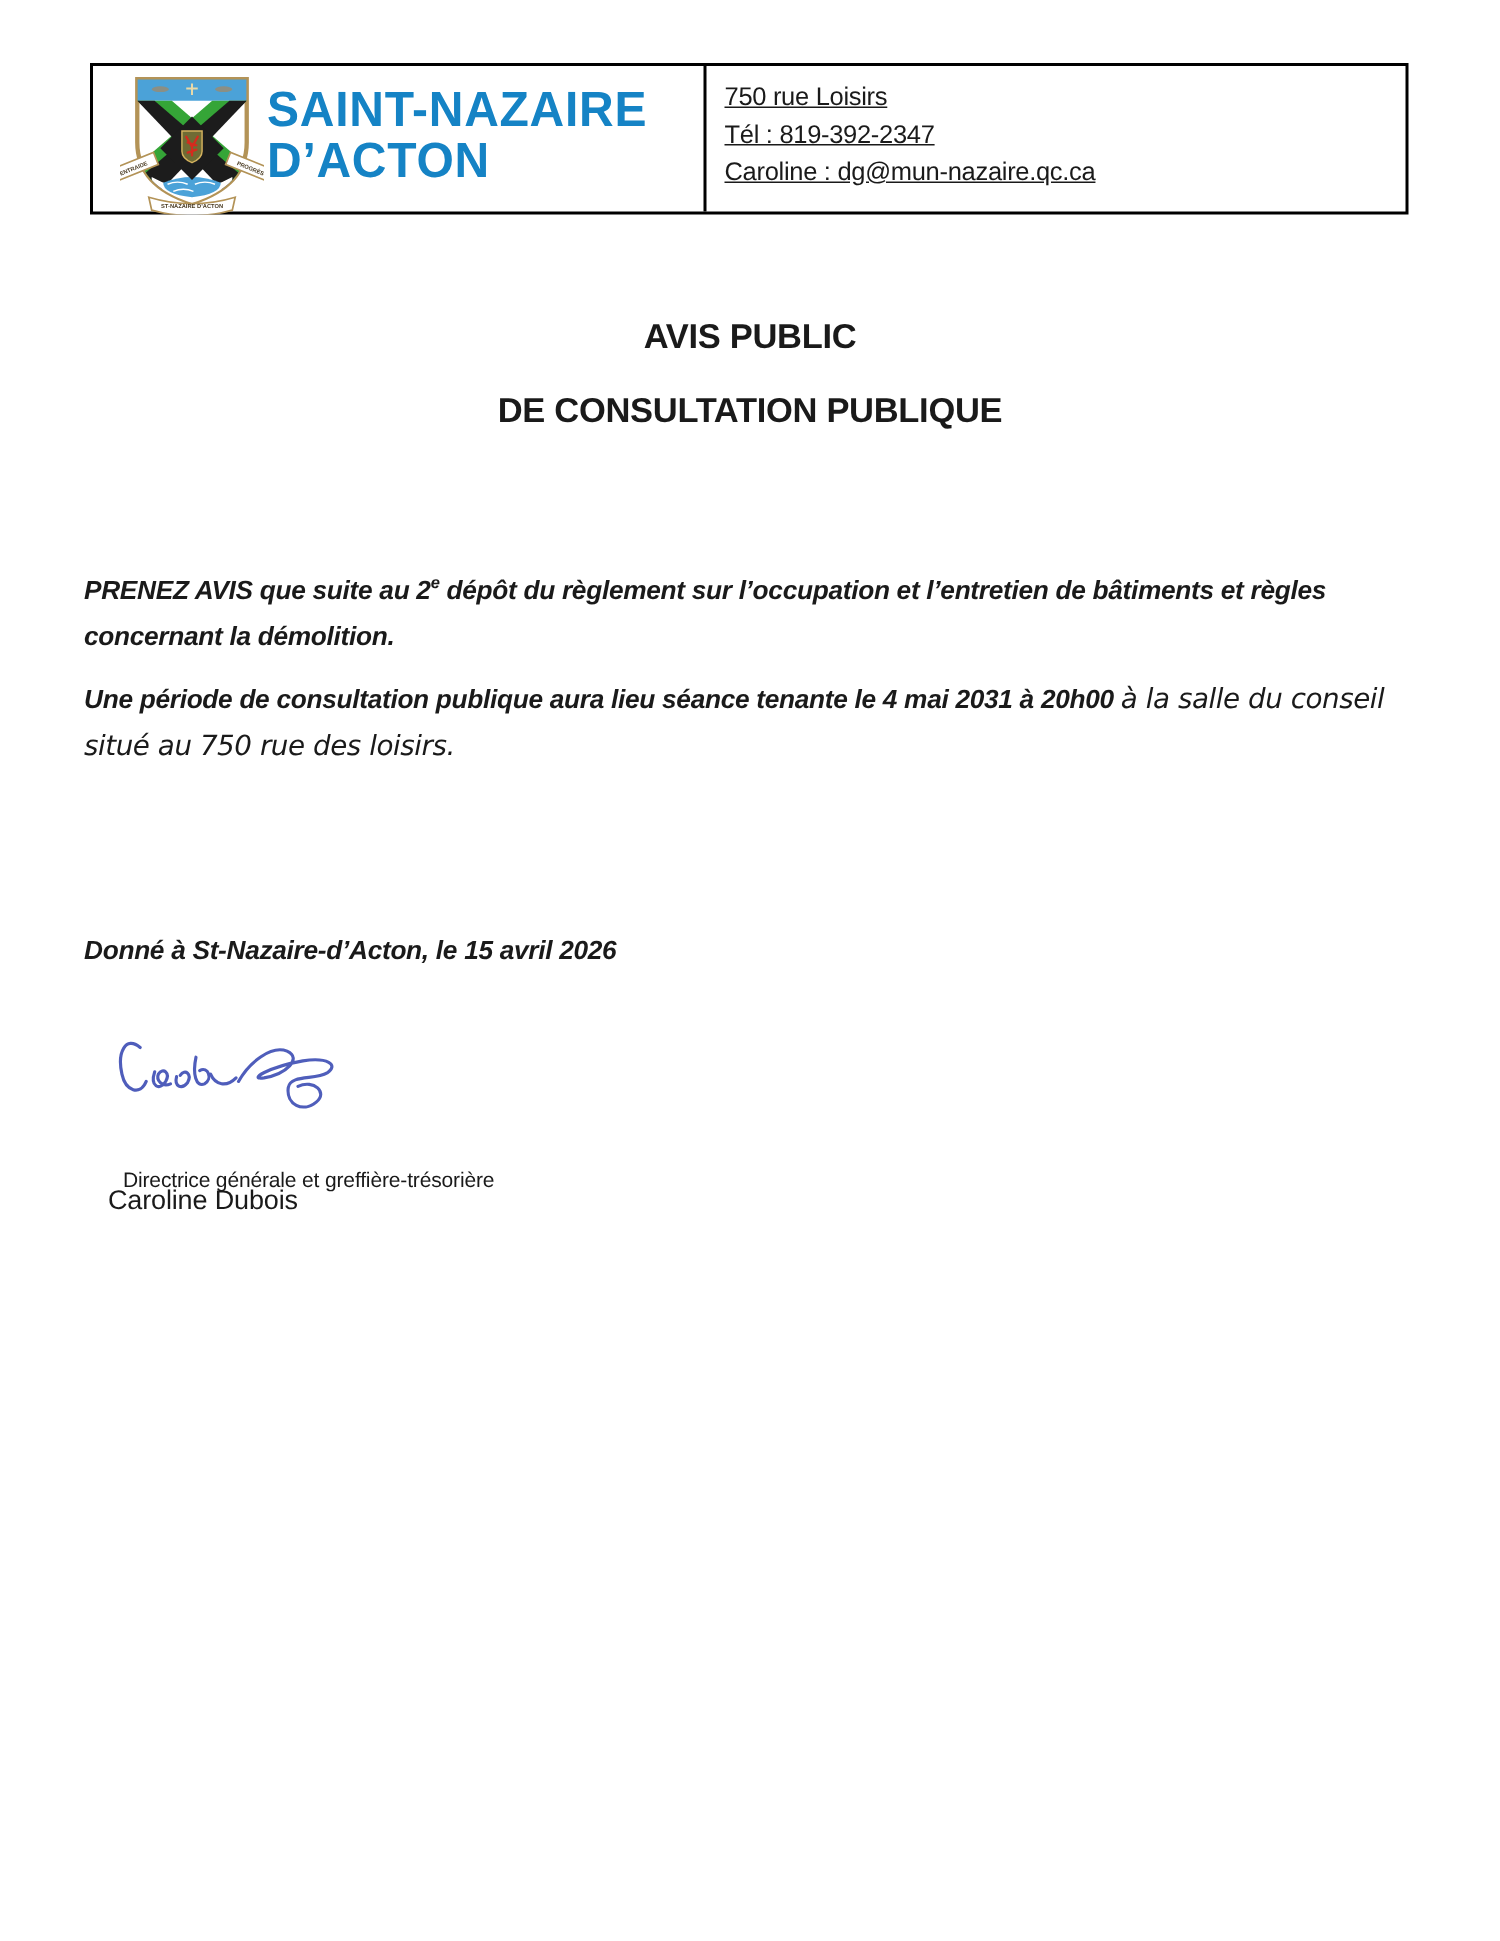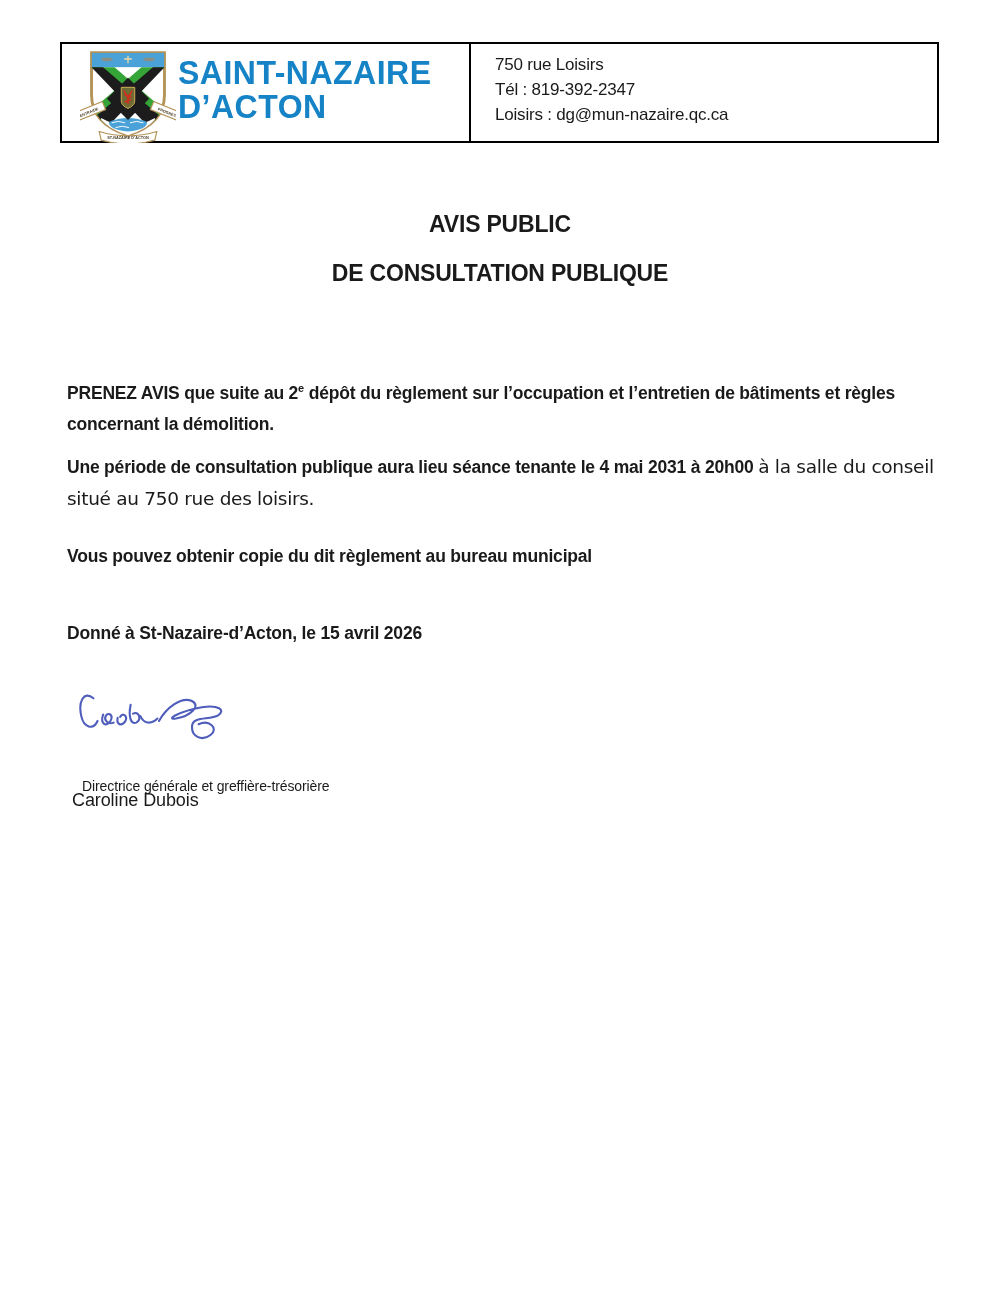--- a/index.html
+++ b/index.html
@@ -39,46 +39,48 @@
     font-weight: bold;
     font-size: 33px;
     line-height: 34px;
     letter-spacing: 0.5px;
     transform: scaleX(0.97);
     transform-origin: left top;
     white-space: nowrap;
   }
   .contact-cell {
     flex: 1;
-    padding: 8px 0 0 24px;
+    padding: 8px 0 0 12px;
     font-size: 17px;
     line-height: 25px;
     letter-spacing: -0.2px;
+    text-decoration: underline;
   }
   .contact-line { white-space: nowrap; }
 
   
   .title {
     position: absolute;
     left: 60px; width: 880px;
     text-align: center;
     font-weight: bold;
     font-size: 23px;
     letter-spacing: -0.2px;
   }
   .title-1 { top: 211px; }
   .title-2 { top: 260px; }
 
   .para {
     position: absolute;
-    left: 67px;
+    left: 56px;
     font-weight: bold;
     font-size: 17.5px;
     line-height: 31px;
     letter-spacing: -0.2px;
+    font-style: italic;
   }
   .para-1 { top: 378px; width: 850px; }
   .para-2 { top: 451px; width: 872px; }
   .para-3 { top: 541px; width: 850px; }
   .date-line { top: 618px; width: 850px; }
 
   .alt-font {
     font-family: "DejaVu Sans", sans-serif;
     font-weight: normal;
     font-size: 18.5px;
@@ -152,32 +154,31 @@
 
       <div class="wordmark">
         <div>SAINT-NAZAIRE</div>
         <div>D’ACTON</div>
       </div>
     </div>
 
     <div class="contact-cell">
       <div class="contact-line">750 rue Loisirs</div>
       <div class="contact-line">Tél : 819-392-2347</div>
-      <div class="contact-line">Loisirs : dg@mun-nazaire.qc.ca</div>
+      <div class="contact-line">Caroline : dg@mun-nazaire.qc.ca</div>
     </div>
   </div>
 
   <div class="title title-2">DE CONSULTATION PUBLIQUE</div>
   <div class="title title-1">AVIS PUBLIC</div>
 
   <div class="para para-1"><span>PRENEZ AVIS que suite au 2</span><sup class="ord">e</sup><span> dépôt du règlement sur l’occupation et l’entretien de bâtiments et règles concernant la démolition.</span></div>
 
   <div class="para para-2"><span>Une période de consultation publique aura lieu séance tenante le 4 mai 2031 à 20h00 </span><span class="alt-font">à la salle du conseil situé au 750 rue des loisirs.</span></div>
 
-  <div class="para para-3">Vous pouvez obtenir copie du dit règlement au bureau municipal</div>
 
   <div class="para date-line">Donné à St-Nazaire-d’Acton, le 15 avril 2026</div>
 
   <div class="signature-wrap">
     <svg viewBox="0 0 210 100" width="170" height="81">
       <g fill="none" stroke="#3c4cb4" stroke-width="2.6" stroke-linecap="round" stroke-linejoin="round" opacity="0.9">
         <path d="M24,30 C12,20 5,34 9,52 C12,66 24,70 29,58"></path>
         <path d="M36,50 C32,62 40,66 45,58 C49,51 43,46 39,52 C37,57 42,63 49,60"></path>
         <path d="M54,54 C52,62 58,65 63,59 C67,52 61,47 57,53"></path>
         <path d="M70,38 C67,52 70,63 77,60 C84,56 80,45 73,49"></path>

